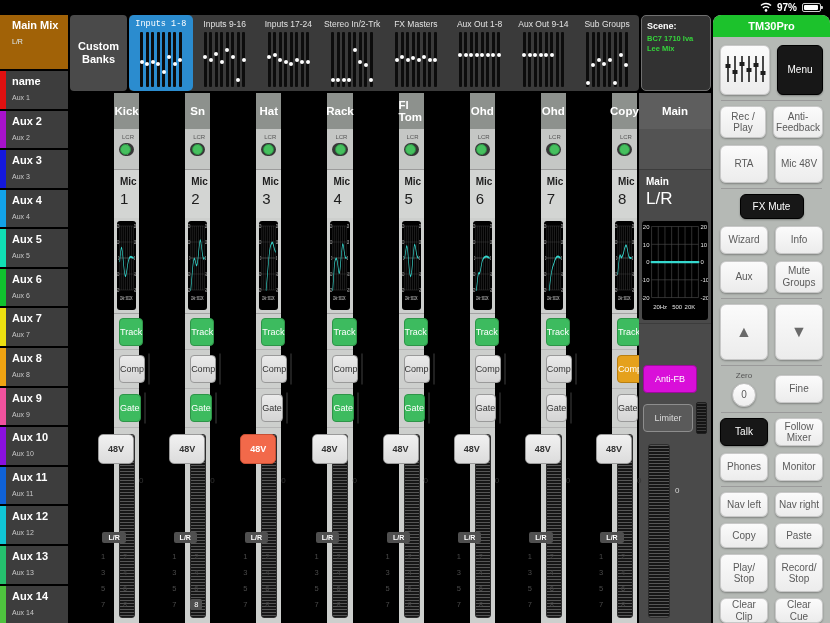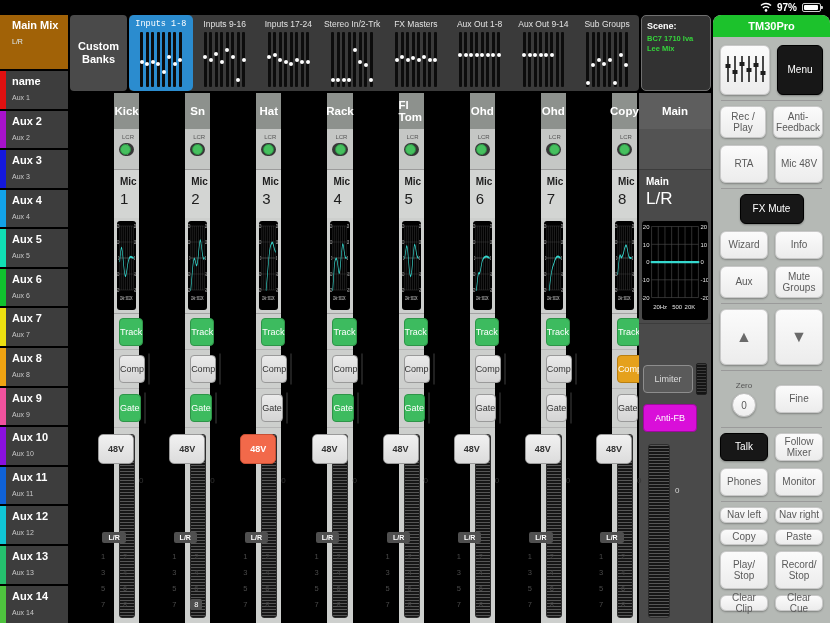--- a/index.html
+++ b/index.html
@@ -111,21 +111,21 @@
                 display:flex; flex-direction:column; padding:0 7px; overflow:hidden; }
   .rp-header { margin:0 -7px; flex:0 0 22px; background:#1cc22c; color:#fff; font-weight:bold; font-size:11px;
                display:flex; align-items:center; justify-content:center; border-radius:8px 8px 0 0; }
   .rp-grid { display:grid; grid-template-columns:1fr 1fr; gap:7px; }
   .rbtn { border-radius:6px; border:1px solid #c8c8c8; background:linear-gradient(#fbfbfb,#ececec);
           color:#5a5a5a; font-size:10px; display:flex; align-items:center; justify-content:center;
           text-align:center; box-shadow:0 1px 2px rgba(0,0,0,0.3); font-family:inherit; line-height:1.15; padding:2px; }
   .rbtn.dark { background:#171717; color:#fff; border-color:#000; }
   .rdiv { height:1px; background:#9a9a9a; margin:5px 1px; flex:0 0 1px; }
   .h50 { height:50px; } .h32 { height:32px; } .h30 { height:38px; } .h28 { height:28px; }
-  .h26 { height:16px; } .harr { height:56px; font-size:16px; color:#6a6a6a; }
+  .h26 { height:25px; } .harr { height:56px; font-size:16px; color:#6a6a6a; }
   .mt8 { margin-top:8px; } .mt7 { margin-top:7px; } .mt6 { margin-top:6px; }
   .fxmute { width:64px; height:30px; margin:0 auto; }
   .zf { display:grid; grid-template-columns:1fr 1fr; gap:7px; height:46px; align-items:center; }
   .zerowrap { text-align:center; }
   .zlabel { font-size:8px; color:#555; margin-bottom:3px; }
   .zcirc { width:24px; height:24px; border-radius:50%; border:1px solid #bdbdbd; margin:0 auto;
            background:linear-gradient(#fdfdfd,#ededed); color:#5a5a5a; font-size:10px;
            display:flex; align-items:center; justify-content:center; box-shadow:0 1px 2px rgba(0,0,0,0.3); font-family:inherit; }
 </style>
 </head>
@@ -1132,25 +1132,25 @@
                   <text x="7" y="71" fill="#e4e4e4" font-size="5.6" font-family="Liberation Sans, sans-serif" text-anchor="end">-20</text>
                   <text x="55" y="71" fill="#e4e4e4" font-size="5.6" font-family="Liberation Sans, sans-serif" text-anchor="start">-20</text>
                   <text x="17" y="79" fill="#e4e4e4" font-size="5.6" font-family="Liberation Sans, sans-serif" text-anchor="middle">20Hz</text>
                   <text x="33" y="79" fill="#e4e4e4" font-size="5.6" font-family="Liberation Sans, sans-serif" text-anchor="middle">500</text>
                   <text x="45" y="79" fill="#e4e4e4" font-size="5.6" font-family="Liberation Sans, sans-serif" text-anchor="middle">20K</text>
                   <path d="M 9.0 37.0 L 53.0 37.0" fill="none" stroke="#35d9cf" stroke-width="2" stroke-linecap="round"></path>
                 </svg></div>
           </div>
           <div class="ms-spacer"></div>
           <div class="ms-row">
+            <button class="antifb">Anti-FB</button>
+          </div>
+          <div class="ms-row">
             <button class="limiter">Limiter</button>
             <i class="meter"></i>
-          </div>
-          <div class="ms-row">
-            <button class="antifb">Anti-FB</button>
           </div>
           <div class="ms-fader">
             <i class="fader-track"></i>
             <span class="fader-zero">0</span>
           </div>
         </div>
       </div>
     </div>
 
     <div class="rightpanel">

